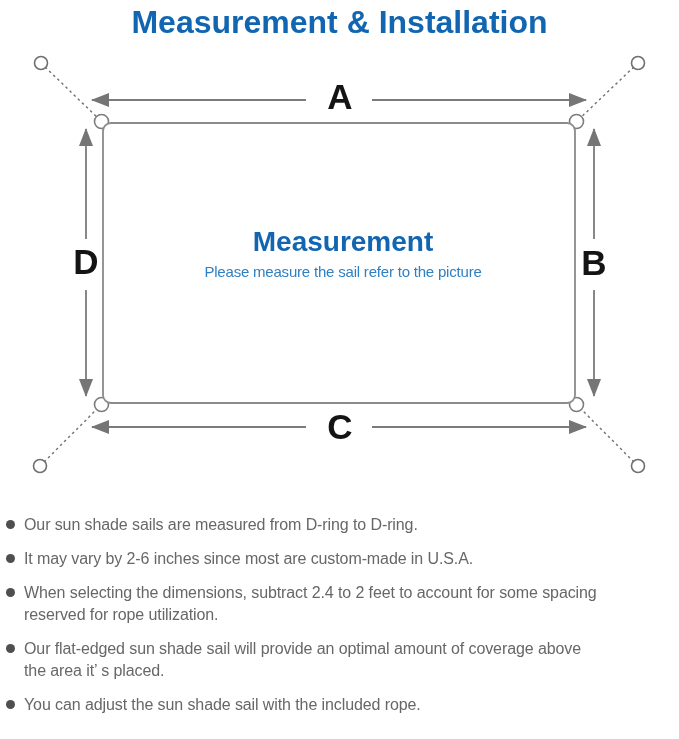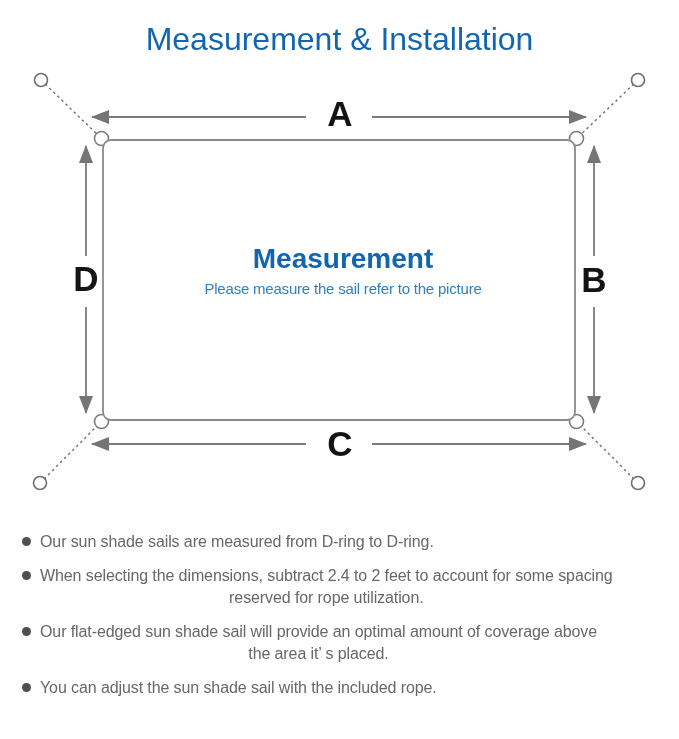--- a/index.html
+++ b/index.html
@@ -4,37 +4,36 @@
 <style>
   html, body { margin: 0; padding: 0; background: #ffffff; }
   body {
     width: 679px; height: 739px;
     font-family: "Liberation Sans", sans-serif;
     overflow: hidden;
     position: relative;
   }
   .page-title {
     margin: 0;
-    padding-top: 20px;
+    padding-top: 3px;
     text-align: center;
     font-size: 32px;
-    font-weight: normal;
+    font-weight: bold;
     letter-spacing: 0px;
     color: #1266b1;
     line-height: 38px;
   }
   .diagram-wrap {
     width: 679px; height: 460px;
     margin-top: 2px;
   }
   .notes {
     list-style: none;
-    margin: 11px 0 0 16px;
+    margin: 11px 0 0 0;
     padding: 0 8px 0 6px;
-    text-align: center;
   }
   .notes li {
     display: flex;
     align-items: flex-start;
     margin-bottom: 12px;
   }
   .bullet-dot {
     flex: none;
     width: 9px; height: 9px;
     border-radius: 50%;
@@ -125,20 +124,24 @@
   </svg>
 </div>
 
 <ul class="notes">
   <li>
     <span class="bullet-dot"></span>
     <span class="note-text">Our sun shade sails are measured from D-ring to D-ring.</span>
   </li>
   <li>
     <span class="bullet-dot"></span>
+    <span class="note-text">It may vary by 2-6 inches since most are custom-made in U.S.A.</span>
+  </li>
+  <li>
+    <span class="bullet-dot"></span>
     <span class="note-text">When selecting the dimensions, subtract 2.4 to 2 feet to account for some spacing
 reserved for rope utilization.</span>
   </li>
   <li>
     <span class="bullet-dot"></span>
     <span class="note-text">Our flat-edged sun shade sail will provide an optimal amount of coverage above
 the area it’ s placed.</span>
   </li>
   <li>
     <span class="bullet-dot"></span>

